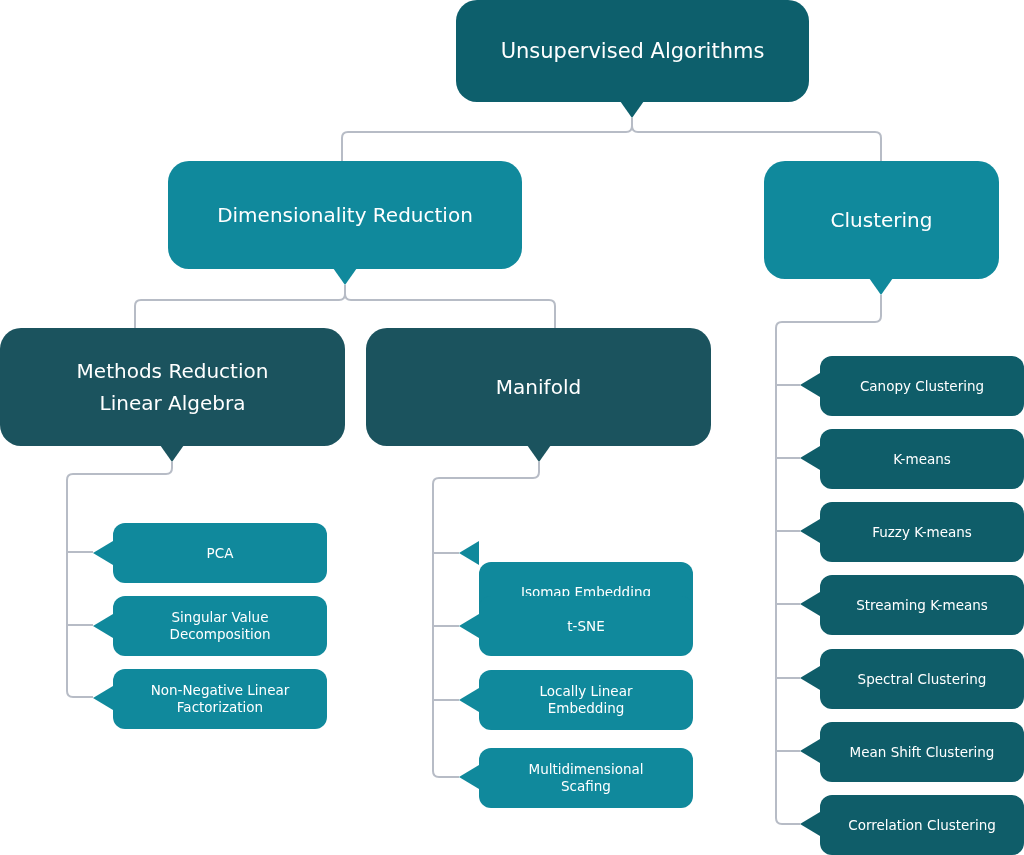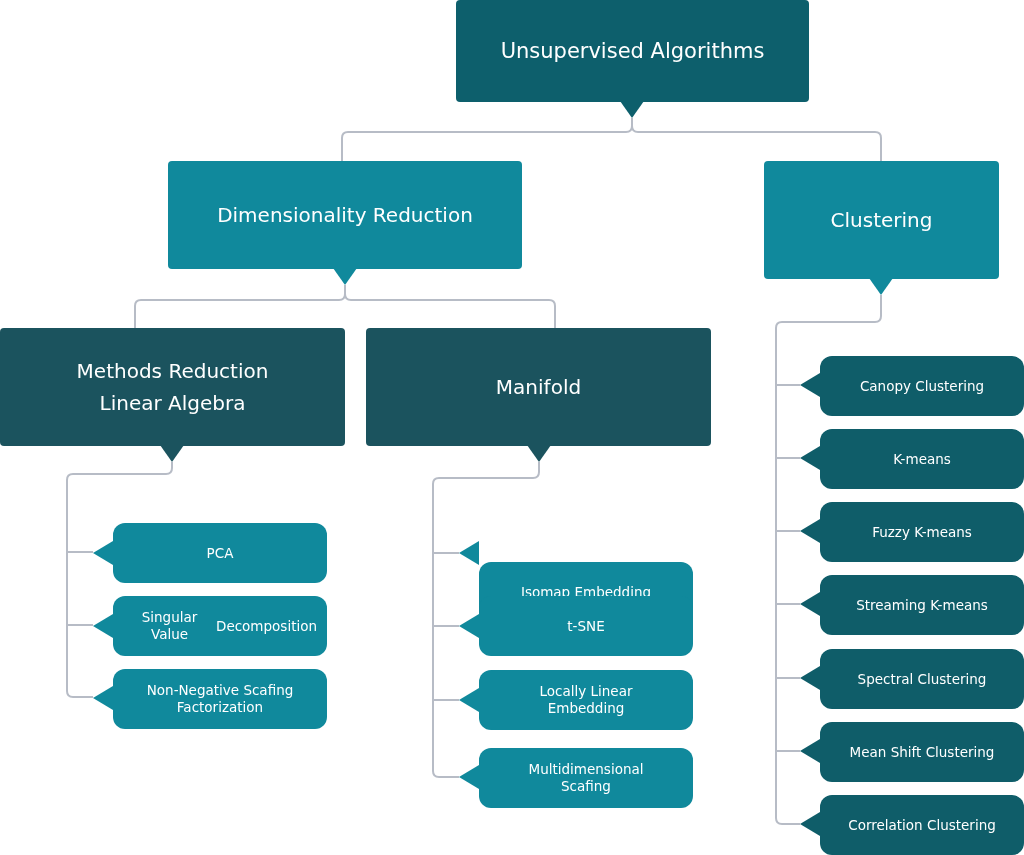--- a/index.html
+++ b/index.html
@@ -1,20 +1,20 @@
 <!DOCTYPE html>
 <html><head>
 <meta charset="utf-8">
 <style>
   html, body { margin:0; padding:0; background:#ffffff; }
   body { width:1024px; height:855px; position:relative; overflow:hidden;
          font-family:"DejaVu Sans","Liberation Sans",sans-serif; }
   svg.connectors { position:absolute; left:0; top:0; width:1024px; height:855px; }
   .node { position:absolute; color:#ffffff; display:flex; align-items:center; justify-content:center;
-          text-align:center; box-sizing:border-box; border-radius:4px; }
+          text-align:center; box-sizing:border-box; border-radius:21px; }
   .node span { display:block; }
   .tip { position:absolute; width:0; height:0; }
   .tip-down { border-left:12px solid transparent; border-right:12px solid transparent; border-top:17px solid; }
   .tip-left { border-top:12px solid transparent; border-bottom:12px solid transparent; border-right:20px solid; }
   .lvl0 { background:#0d5f6c; font-size:21px; }
   .lvl1 { background:#10899c; font-size:20px; }
   .lvl2 { background:#1b535e; font-size:20px; line-height:32px; }
   .leaf { font-size:13.5px; line-height:17px; border-radius:12px; padding:0 10px;align-items:center; }
   .leaf-teal { background:#10899c; }
   .leaf-dark { background:#0f5d69; }
@@ -74,28 +74,28 @@
 <div class="node lvl2" style="left:366px; top:328px; width:345px; height:118px; flex-direction:column;">
   <span>Manifold</span>
 </div>
 <div class="tip tip-down" style="left:527px; top:445px; border-top-color:#1b535e;"></div>
 
 <div class="node leaf leaf-teal" style="left:113px; top:523px; width:214px; height:60px; flex-direction:column;">
   <span>PCA</span>
 </div>
 <div class="tip tip-left" style="left:93px; top:541px; border-right-color:#10899c;"></div>
 
-<div class="node leaf leaf-teal" style="left:113px; top:596px; width:214px; height:60px; ">
+<div class="node leaf leaf-teal" style="left:113px; top:596px; width:214px; height:60px; flex-direction:column;">
   <span>Singular Value</span>
   <span>Decomposition</span>
 </div>
 <div class="tip tip-left" style="left:93px; top:614px; border-right-color:#10899c;"></div>
 
 <div class="node leaf leaf-teal" style="left:113px; top:669px; width:214px; height:60px; flex-direction:column;">
-  <span>Non-Negative Scafing</span>
+  <span>Non-Negative Linear</span>
   <span>Factorization</span>
 </div>
 <div class="tip tip-left" style="left:93px; top:686px; border-right-color:#10899c;"></div>
 
 <div class="node leaf leaf-teal" style="left:479px; top:523px; width:214px; height:60px; flex-direction:column;margin-top:39px;">
   <span>Isomap Embedding</span>
 </div>
 <div class="tip tip-left" style="left:459px; top:541px; border-right-color:#10899c;"></div>
 
 <div class="node leaf leaf-teal" style="left:479px; top:596px; width:214px; height:60px; flex-direction:column;">

